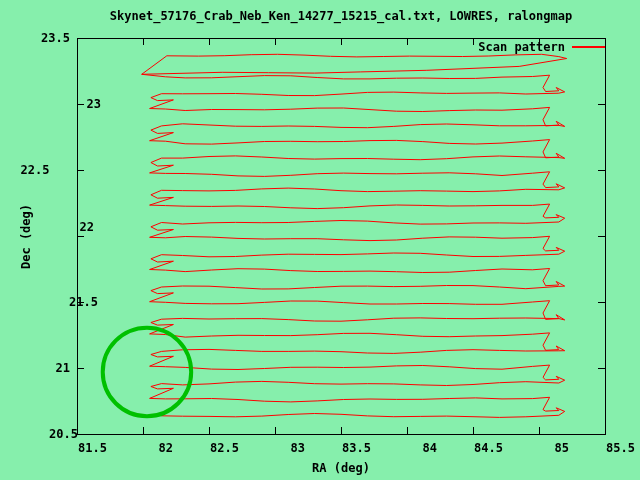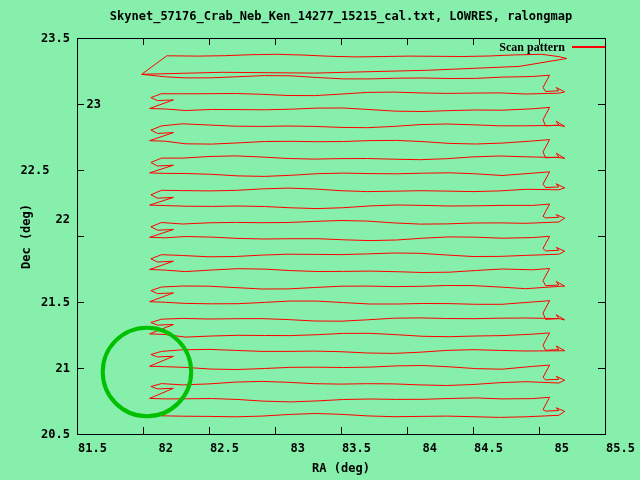--- a/index.html
+++ b/index.html
@@ -4,21 +4,21 @@
 <style>
   html,body{margin:0;padding:0;background:#ffffff;}
   #screen{position:relative;width:640px;height:480px;background:#86efac;overflow:hidden;
           font-family:"DejaVu Sans Mono","Liberation Mono",monospace;color:#000;}
   .txt{position:absolute;font-weight:bold;font-size:12px;line-height:13px;white-space:pre;letter-spacing:0px;}
   #title{left:77px;top:10px;width:528px;text-align:center;}
   #xlabel{left:281px;top:462px;width:120px;text-align:center;}
   #ylabel{left:-26px;top:230px;width:104px;text-align:center;transform:rotate(-90deg);}
   .ytick{left:0;width:70px;text-align:right;}
   .xtick{width:60px;text-align:right;top:442px;}
-  #legend{position:absolute;top:40px;right:35px;font-family:Liberation Serif, serif;}
+  #legend{position:absolute;top:40px;right:35px;}
   .legrow{display:flex;justify-content:flex-end;align-items:center;height:14px;gap:7px;}
   .legrow .txt2{font-weight:bold;font-size:12px;line-height:13px;white-space:pre;}
   .swatch-line{width:33px;height:2px;}
   .swatch-sq{position:relative;width:9px;height:9px;}
   .swatch-sq .hole{position:absolute;left:3px;top:3px;width:3px;height:3px;background:#fff;}
   svg{position:absolute;left:0;top:0;}
 </style>
 </head>
 <body>
 
@@ -60,24 +60,24 @@
       <path d="M141.7,74.3 L166.8,55.8 L198.4,56.1 L224.8,55.7 L251.2,54.7 L277.6,54.3 L304.0,55.1 L330.4,56.3 L356.8,56.9 L383.2,56.5 L409.6,56.1 L436.0,56.3 L462.4,56.5 L488.8,56.0 L515.2,54.9 L541.6,54.3 L558.8,56.6 L566.7,58.5 L519.2,66.4 L426.8,70.3 L360.8,71.9 L314.6,73.1 L268.4,72.7 L222.2,72.3 L141.7,74.3 L165.4,76.8 L185.2,77.9 L211.6,77.8 L238.0,76.7 L264.4,75.6 L290.8,75.8 L317.2,77.5 L343.6,78.9 L370.0,78.9 L396.4,78.2 L422.8,78.0 L449.2,78.5 L475.6,78.4 L502.0,77.1 L532.4,76.5 L549.6,75.2 L543.0,87.5 L545.6,91.5 L558.8,90.8 L556.2,87.5 L564.7,91.9 L558.8,93.2 L525.8,94.0 L499.4,92.9 L473.0,93.1 L446.6,93.4 L420.2,92.9 L393.8,92.1 L367.4,92.4 L341.0,94.1 L314.6,95.6 L288.2,95.5 L261.8,94.3 L235.4,93.5 L209.0,93.7 L182.6,93.8 L161.5,93.7 L150.9,97.6 L157.5,100.6 L173.4,99.9 L149.6,108.5 L165.4,109.0 L185.2,110.5 L211.6,109.5 L238.0,109.6 L264.4,109.8 L290.8,109.2 L317.2,108.1 L343.6,108.0 L370.0,109.6 L396.4,111.2 L422.8,111.5 L449.2,110.6 L475.6,110.0 L502.0,110.2 L532.4,108.8 L549.6,107.4 L543.0,119.7 L545.6,125.9 L558.8,125.1 L556.2,121.3 L564.7,126.4 L558.8,125.4 L525.8,125.8 L499.4,125.8 L473.0,124.8 L446.6,124.0 L420.2,124.6 L393.8,126.4 L367.4,127.7 L341.0,127.4 L314.6,126.4 L288.2,126.0 L261.8,126.4 L235.4,126.2 L209.0,125.0 L182.6,123.8 L161.5,125.9 L150.9,130.1 L157.5,133.4 L173.4,132.6 L149.6,140.7 L165.4,141.2 L185.2,143.8 L211.6,144.1 L238.0,142.9 L264.4,141.5 L290.8,141.3 L317.2,141.7 L343.6,141.5 L370.0,140.6 L396.4,140.4 L422.8,141.6 L449.2,143.4 L475.6,144.0 L502.0,143.1 L532.4,141.0 L549.6,139.6 L543.0,151.9 L545.6,157.8 L558.8,157.1 L556.2,153.3 L564.7,158.3 L558.8,157.6 L525.8,156.8 L499.4,156.0 L473.0,156.9 L446.6,158.7 L420.2,159.7 L393.8,159.2 L367.4,158.5 L341.0,158.6 L314.6,159.1 L288.2,158.5 L261.8,157.0 L235.4,155.9 L209.0,156.5 L182.6,158.1 L161.5,158.1 L150.9,162.5 L157.5,166.0 L173.4,165.2 L149.6,172.9 L165.4,173.4 L185.2,173.5 L211.6,174.3 L238.0,175.9 L264.4,176.4 L290.8,175.3 L317.2,173.7 L343.6,173.1 L370.0,173.6 L396.4,173.8 L422.8,173.2 L449.2,172.8 L475.6,173.8 L502.0,175.5 L532.4,173.2 L549.6,171.8 L543.0,184.1 L545.6,187.6 L558.8,186.9 L556.2,183.8 L564.7,187.9 L558.8,189.8 L525.8,189.3 L499.4,190.9 L473.0,191.6 L446.6,191.1 L420.2,190.7 L393.8,191.2 L367.4,191.6 L341.0,190.7 L314.6,189.0 L288.2,188.1 L261.8,188.9 L235.4,190.4 L209.0,190.9 L182.6,190.6 L161.5,190.3 L150.9,194.8 L157.5,198.2 L173.4,197.4 L149.6,205.1 L165.4,205.6 L185.2,206.2 L211.6,206.4 L238.0,206.0 L264.4,206.5 L290.8,207.8 L317.2,208.6 L343.6,207.7 L370.0,205.9 L396.4,205.0 L422.8,205.4 L449.2,206.0 L475.6,205.8 L502.0,205.4 L532.4,205.4 L549.6,204.1 L543.0,216.3 L545.6,217.9 L558.8,217.3 L556.2,214.6 L564.7,218.2 L558.8,222.0 L525.8,223.3 L499.4,222.9 L473.0,223.0 L446.6,223.9 L420.2,224.1 L393.8,222.9 L367.4,221.1 L341.0,220.5 L314.6,221.4 L288.2,222.5 L261.8,222.7 L235.4,222.4 L209.0,222.8 L182.6,224.0 L161.5,222.5 L150.9,226.8 L157.5,230.2 L173.4,229.5 L149.6,237.3 L165.4,237.8 L185.2,236.5 L211.6,237.1 L238.0,238.4 L264.4,239.0 L290.8,238.7 L317.2,238.7 L343.6,239.8 L370.0,240.6 L396.4,240.0 L422.8,238.2 L449.2,236.9 L475.6,237.2 L502.0,238.2 L532.4,237.6 L549.6,236.3 L543.0,248.5 L545.6,250.9 L558.8,250.3 L556.2,247.4 L564.7,251.2 L558.8,254.2 L525.8,255.4 L499.4,256.4 L473.0,256.5 L446.6,255.0 L420.2,253.3 L393.8,253.0 L367.4,253.9 L341.0,254.6 L314.6,254.4 L288.2,254.2 L261.8,255.1 L235.4,256.5 L209.0,256.8 L182.6,255.5 L161.5,254.7 L150.9,258.8 L157.5,262.0 L173.4,261.2 L149.6,269.5 L165.4,270.1 L185.2,271.6 L211.6,270.0 L238.0,268.7 L264.4,269.1 L290.8,270.6 L317.2,271.5 L343.6,271.4 L370.0,271.1 L396.4,271.7 L422.8,272.5 L449.2,272.2 L475.6,270.5 L502.0,269.0 L532.4,269.8 L549.6,268.5 L543.0,280.7 L545.6,285.7 L558.8,285.0 L556.2,281.5 L564.7,286.1 L558.8,286.4 L525.8,288.7 L499.4,287.0 L473.0,285.6 L446.6,285.5 L420.2,286.3 L393.8,286.6 L367.4,286.1 L341.0,286.2 L314.6,287.5 L288.2,288.9 L261.8,289.0 L235.4,287.6 L209.0,286.2 L182.6,286.0 L161.5,287.0 L150.9,290.6 L157.5,293.6 L173.4,292.9 L149.6,301.7 L165.4,302.3 L185.2,303.4 L211.6,303.8 L238.0,303.7 L264.4,302.4 L290.8,301.0 L317.2,301.1 L343.6,302.6 L370.0,304.0 L396.4,304.0 L422.8,303.5 L449.2,303.6 L475.6,304.3 L502.0,304.3 L532.4,302.0 L549.6,300.7 L543.0,313.0 L545.6,319.4 L558.8,318.6 L556.2,314.7 L564.7,319.9 L558.8,318.6 L525.8,318.0 L499.4,318.2 L473.0,318.7 L446.6,318.5 L420.2,317.9 L393.8,318.2 L367.4,319.8 L341.0,321.2 L314.6,321.0 L288.2,319.6 L261.8,318.6 L235.4,318.7 L209.0,319.0 L182.6,318.4 L161.5,319.2 L150.9,322.5 L157.5,325.1 L173.4,324.5 L149.6,333.9 L165.4,334.5 L185.2,337.1 L211.6,336.0 L238.0,335.3 L264.4,335.5 L290.8,335.6 L317.2,334.7 L343.6,333.4 L370.0,333.3 L396.4,334.7 L422.8,336.3 L449.2,336.7 L475.6,336.0 L502.0,335.6 L532.4,334.2 L549.6,332.9 L543.0,345.2 L545.6,350.3 L558.8,349.6 L556.2,346.0 L564.7,350.7 L558.8,350.8 L525.8,351.0 L499.4,350.4 L473.0,349.7 L446.6,350.4 L420.2,352.2 L393.8,353.4 L367.4,353.0 L341.0,351.7 L314.6,351.1 L288.2,351.4 L261.8,351.4 L235.4,350.4 L209.0,349.4 L182.6,349.8 L161.5,351.4 L150.9,354.5 L157.5,356.9 L173.4,356.3 L149.6,366.2 L165.4,366.7 L185.2,367.4 L211.6,369.1 L238.0,369.5 L264.4,368.5 L290.8,367.3 L317.2,367.2 L343.6,367.5 L370.0,367.1 L396.4,365.9 L422.8,365.5 L449.2,366.8 L475.6,368.6 L502.0,369.2 L532.4,366.4 L549.6,365.1 L543.0,377.4 L545.6,379.9 L558.8,379.3 L556.2,376.3 L564.7,380.2 L558.8,383.0 L525.8,381.7 L499.4,382.7 L473.0,384.5 L446.6,385.5 L420.2,384.9 L393.8,383.9 L367.4,383.7 L341.0,384.1 L314.6,383.7 L288.2,382.3 L261.8,381.4 L235.4,382.1 L209.0,383.9 L182.6,384.9 L161.5,383.6 L150.9,386.5 L157.5,388.9 L173.4,388.3 L149.6,398.4 L165.4,398.9 L185.2,398.8 L211.6,398.5 L238.0,399.5 L264.4,401.2 L290.8,401.9 L317.2,400.9 L343.6,399.5 L370.0,399.0 L396.4,399.4 L422.8,399.3 L449.2,398.5 L475.6,397.9 L502.0,398.9 L532.4,398.6 L549.6,397.3 L543.0,409.6 L545.6,411.1 L558.8,410.5 L556.2,407.8 L564.7,411.4 L558.8,415.3 L525.8,416.8 L499.4,417.4 L473.0,416.7 L446.6,416.1 L420.2,416.4 L393.8,416.7 L367.4,415.9 L341.0,414.3 L314.6,413.5 L288.2,414.5 L261.8,416.1 L235.4,416.8 L209.0,416.4 L182.6,416.2 L161.5,415.8 L164.1,414.5" fill="none" stroke="#ff0000" stroke-width="1" stroke-linejoin="round"></path>
       <circle cx="146.96000000000015" cy="371.96000000000015" r="44.220000000000006" fill="none" stroke="#00c000" stroke-width="4"></circle>
     </svg>
   <div id="title" class="txt">Skynet_57176_Crab_Neb_Ken_14277_15215_cal.txt, LOWRES, ralongmap</div>
   <div id="xlabel" class="txt">RA (deg)</div>
   <div id="ylabel" class="txt">Dec (deg)</div>
   <div id="yticks">
       <div class="txt ytick" style="top: 32px;">23.5</div>
       <div class="txt ytick" style="top: 98px; padding-left: 31px;">23</div>
       <div class="txt ytick" style="top: 164px; text-align: center;">22.5</div>
-      <div class="txt ytick" style="top: 213px;">22</div>
-      <div class="txt ytick" style="top: 296px;">21.5</div>
+      <div class="txt ytick" style="top: 221px; margin-left: 24px;">22</div>
+      <div class="txt ytick" style="top: 296px; padding-left: 28px;">21.5</div>
       <div class="txt ytick" style="top: 362px;">21</div>
-      <div class="txt ytick" style="top: 428px;">20.5</div>
+      <div class="txt ytick" style="top: 428px; margin-left: 8px;">20.5</div>
     </div>
   <div id="xticks">
       <div class="txt xtick" style="left: 47px;">81.5</div>
       <div class="txt xtick" style="left: 113px;">82</div>
       <div class="txt xtick" style="left: 179px;">82.5</div>
       <div class="txt xtick" style="left: 245px;">83</div>
       <div class="txt xtick" style="left: 311px;">83.5</div>
       <div class="txt xtick" style="left: 377px;">84</div>
       <div class="txt xtick" style="left: 443px;">84.5</div>
       <div class="txt xtick" style="left: 509px;">85</div>

